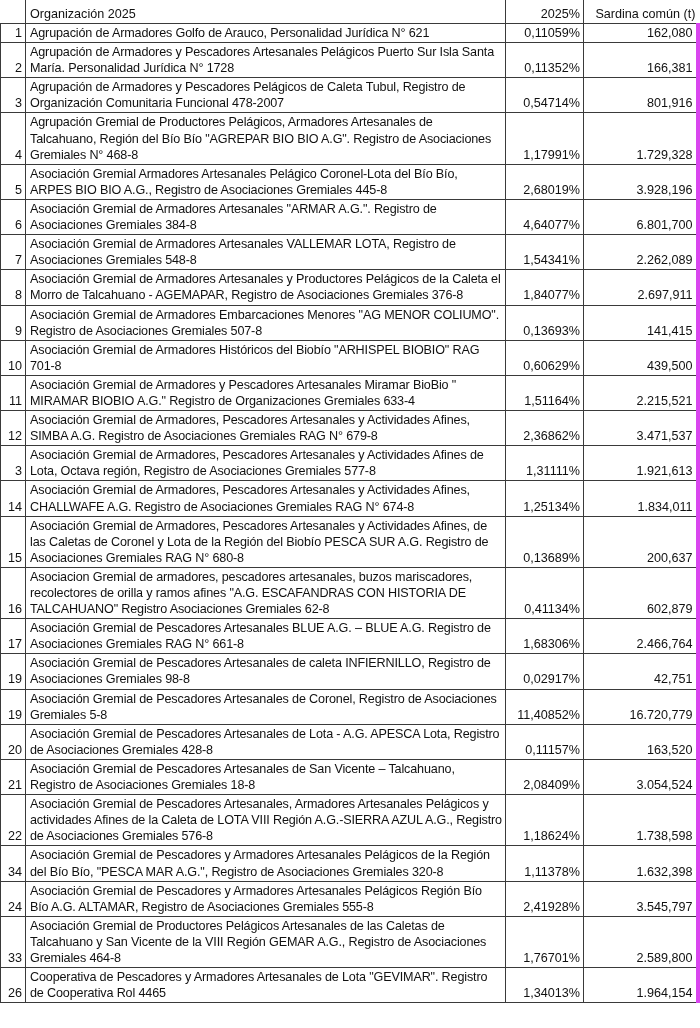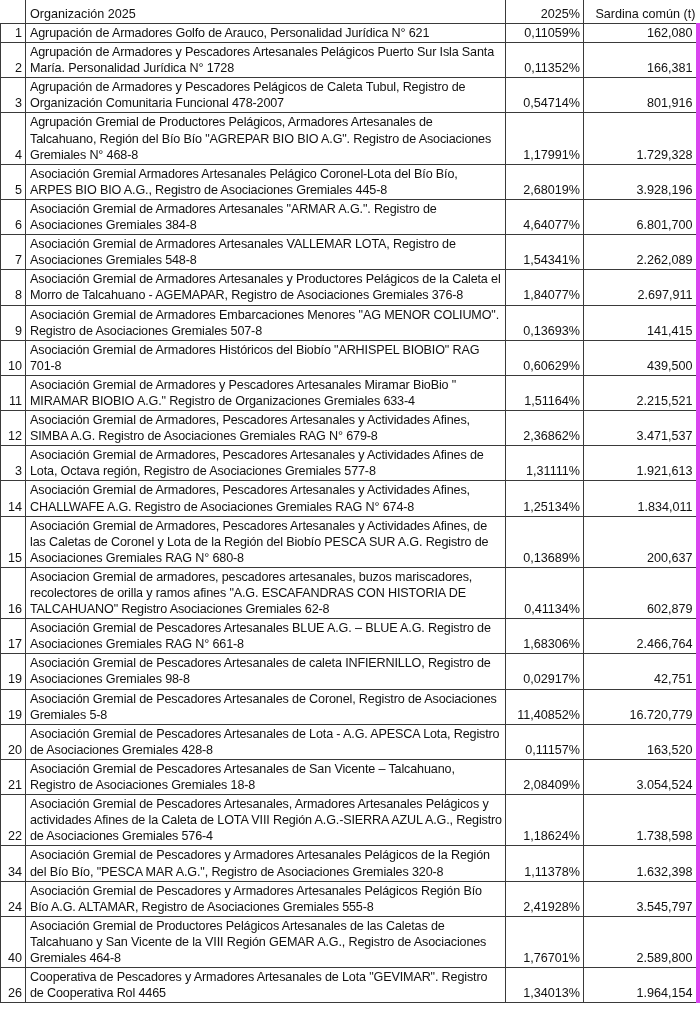--- a/index.html
+++ b/index.html
@@ -160,38 +160,38 @@
     <td class="sar">163,520</td>
   </tr>
       <tr>
     <td class="num">21</td>
     <td class="org">Asociación Gremial de Pescadores Artesanales de San Vicente – Talcahuano, Registro de Asociaciones Gremiales 18-8</td>
     <td class="pct">2,08409%</td>
     <td class="sar">3.054,524</td>
   </tr>
       <tr>
     <td class="num">22</td>
-    <td class="org">Asociación Gremial de Pescadores Artesanales, Armadores Artesanales Pelágicos y actividades Afines de la Caleta de LOTA VIII Región A.G.-SIERRA AZUL A.G., Registro de Asociaciones Gremiales 576-4</td>
+    <td class="org">Asociación Gremial de Pescadores Artesanales, Armadores Artesanales Pelágicos y actividades Afines de la Caleta de LOTA VIII Región A.G.-SIERRA AZUL A.G., Registro de Asociaciones Gremiales 576-8</td>
     <td class="pct">1,18624%</td>
     <td class="sar">1.738,598</td>
   </tr>
       <tr>
     <td class="num">34</td>
     <td class="org">Asociación Gremial de Pescadores y Armadores Artesanales Pelágicos de la Región del Bío Bío, "PESCA MAR A.G.", Registro de Asociaciones Gremiales 320-8</td>
     <td class="pct">1,11378%</td>
     <td class="sar">1.632,398</td>
   </tr>
       <tr>
     <td class="num">24</td>
     <td class="org">Asociación Gremial de Pescadores y Armadores Artesanales Pelágicos Región Bío Bío A.G. ALTAMAR, Registro de Asociaciones Gremiales 555-8</td>
     <td class="pct">2,41928%</td>
     <td class="sar">3.545,797</td>
   </tr>
       <tr>
-    <td class="num">40</td>
+    <td class="num">33</td>
     <td class="org">Asociación Gremial de Productores Pelágicos Artesanales de las Caletas de Talcahuano y San Vicente de la VIII Región GEMAR A.G., Registro de Asociaciones Gremiales 464-8</td>
     <td class="pct">1,76701%</td>
     <td class="sar">2.589,800</td>
   </tr>
       <tr>
     <td class="num">26</td>
     <td class="org">Cooperativa de Pescadores y Armadores Artesanales de Lota "GEVIMAR". Registro de Cooperativa Rol 4465</td>
     <td class="pct">1,34013%</td>
     <td class="sar">1.964,154</td>
   </tr>

